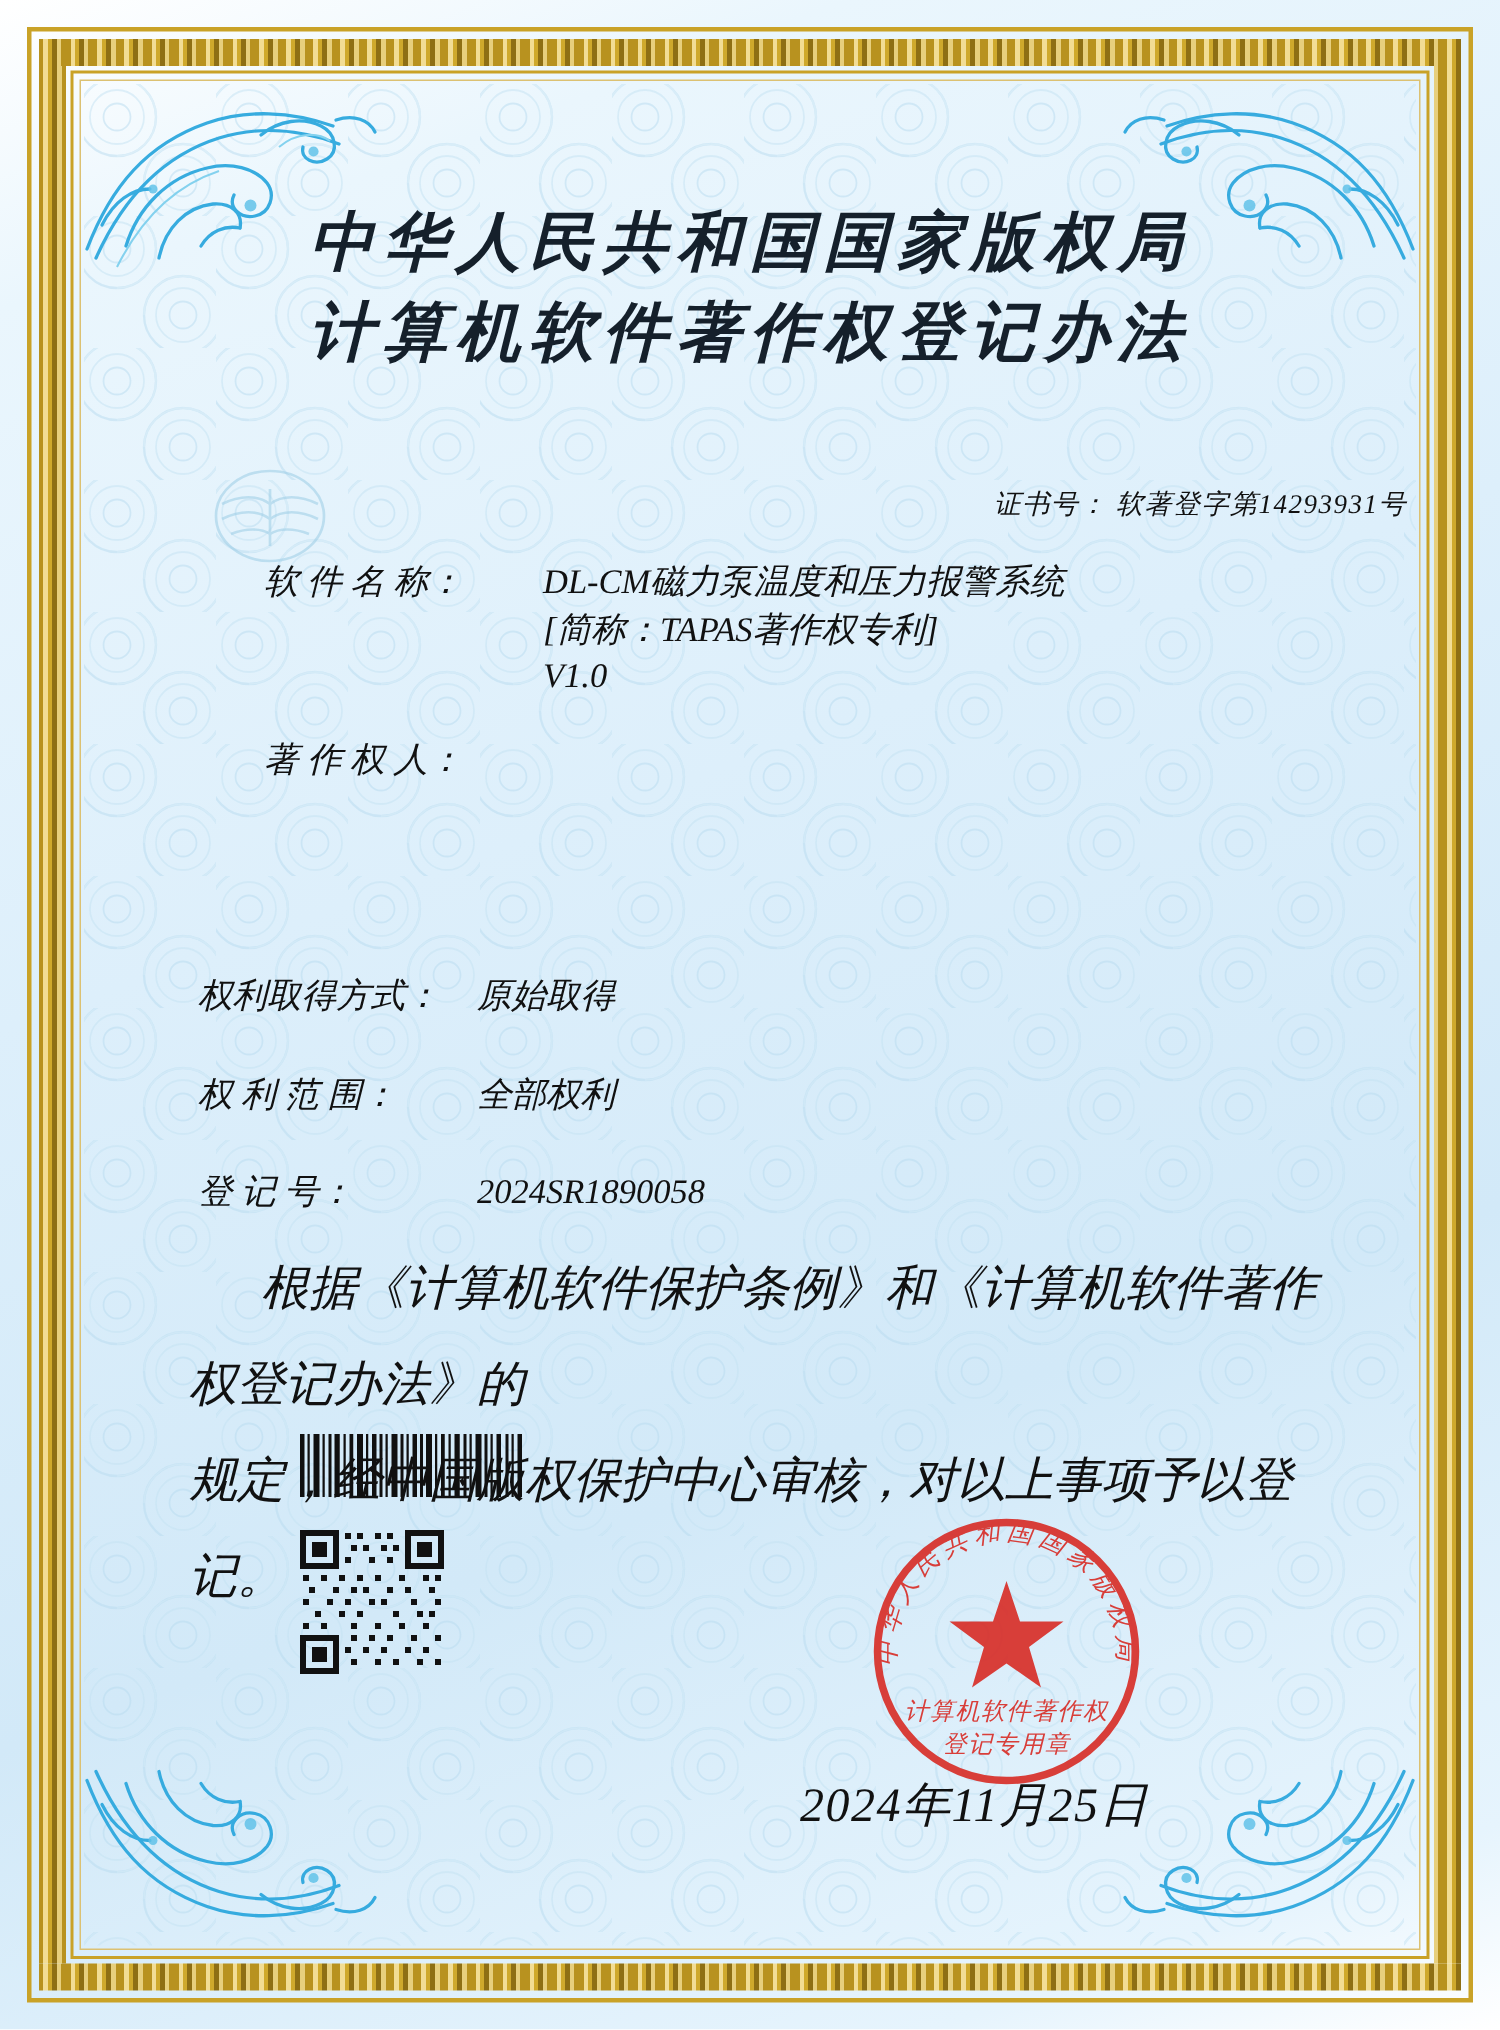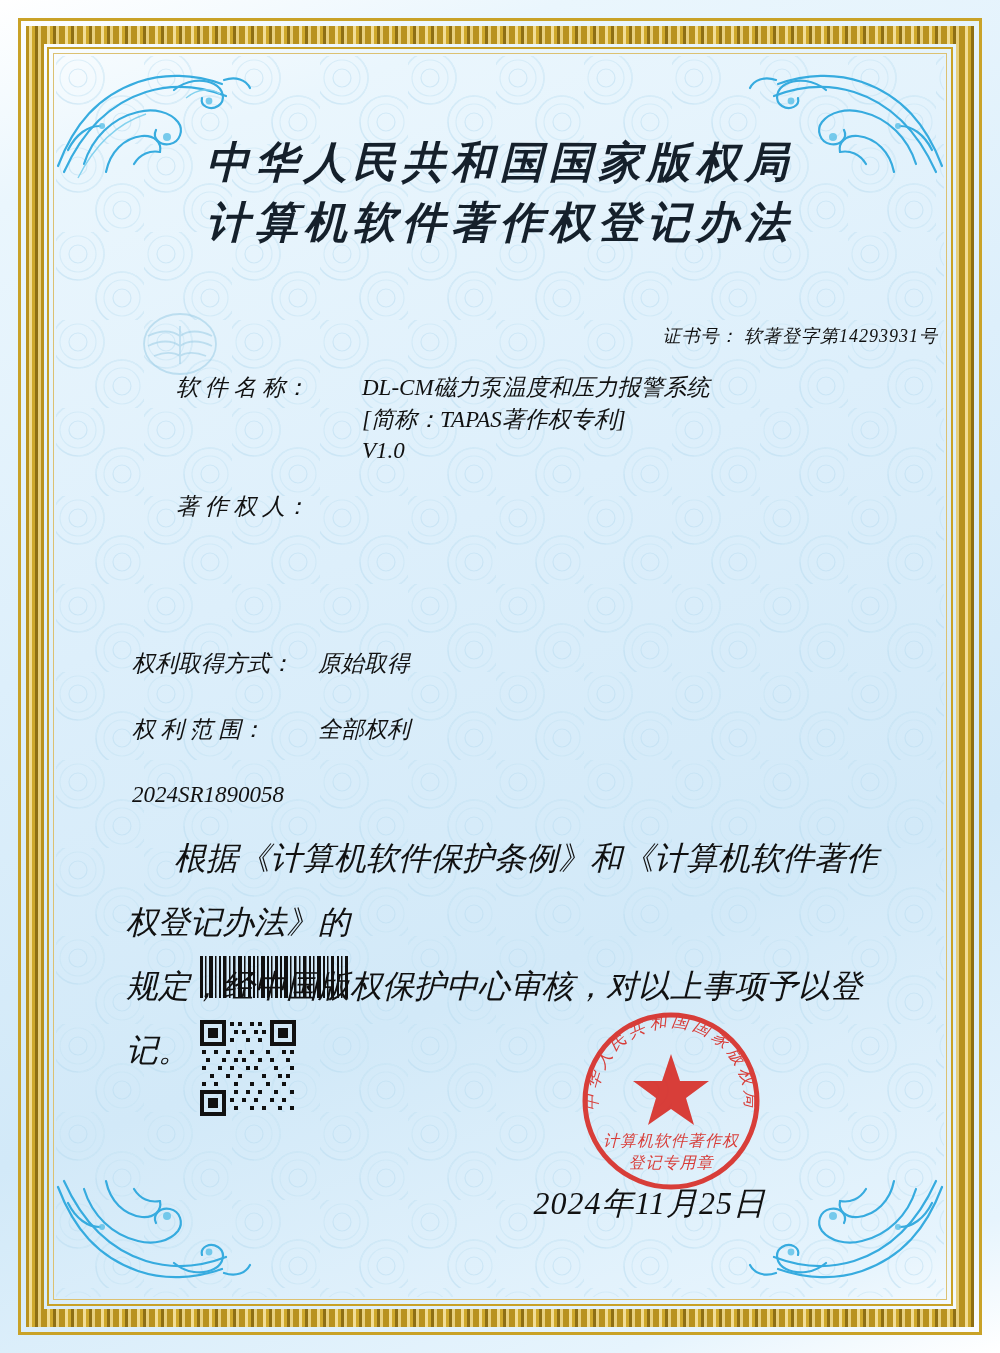--- a/index.html
+++ b/index.html
@@ -348,20 +348,21 @@
     <div class="fields-2">
       <div class="field-row">
         <div class="field-label">权利取得方式：</div>
         <div class="field-value">原始取得</div>
       </div>
       <div class="field-row">
         <div class="field-label">权 利 范 围：</div>
         <div class="field-value">全部权利</div>
       </div>
       <div class="field-row">
+        <div class="field-label">登 记 号：</div>
         <div class="field-value">2024SR1890058</div>
       </div>
     </div>
 
     <div class="statement">
       <p class="indent">根据《计算机软件保护条例》和《计算机软件著作权登记办法》的</p>
       <p>规定，经中国版权保护中心审核，对以上事项予以登记。</p>
     </div>
 
     <div class="barcode">

